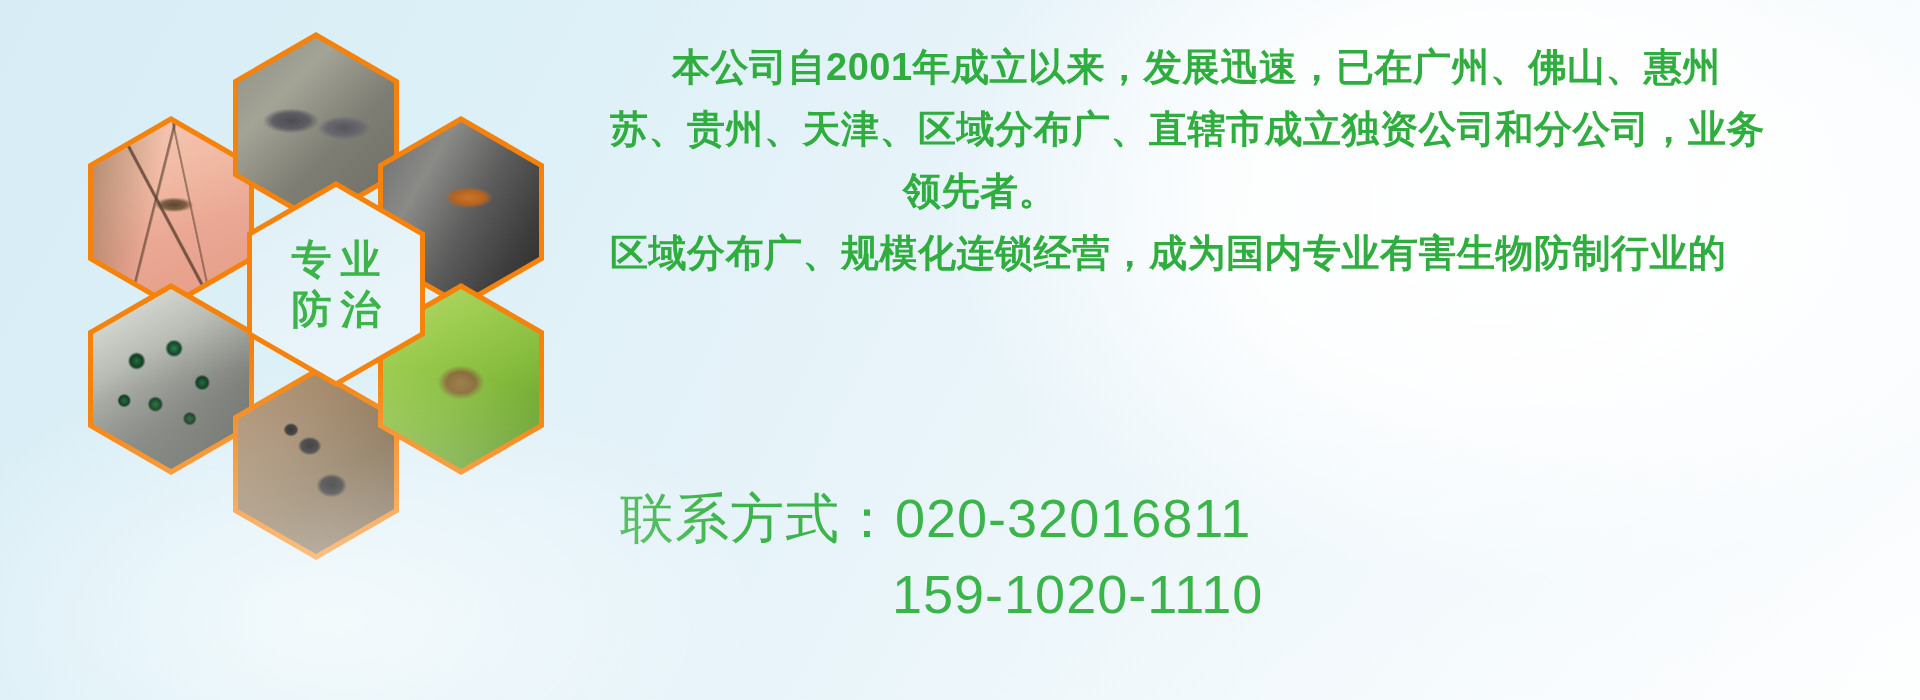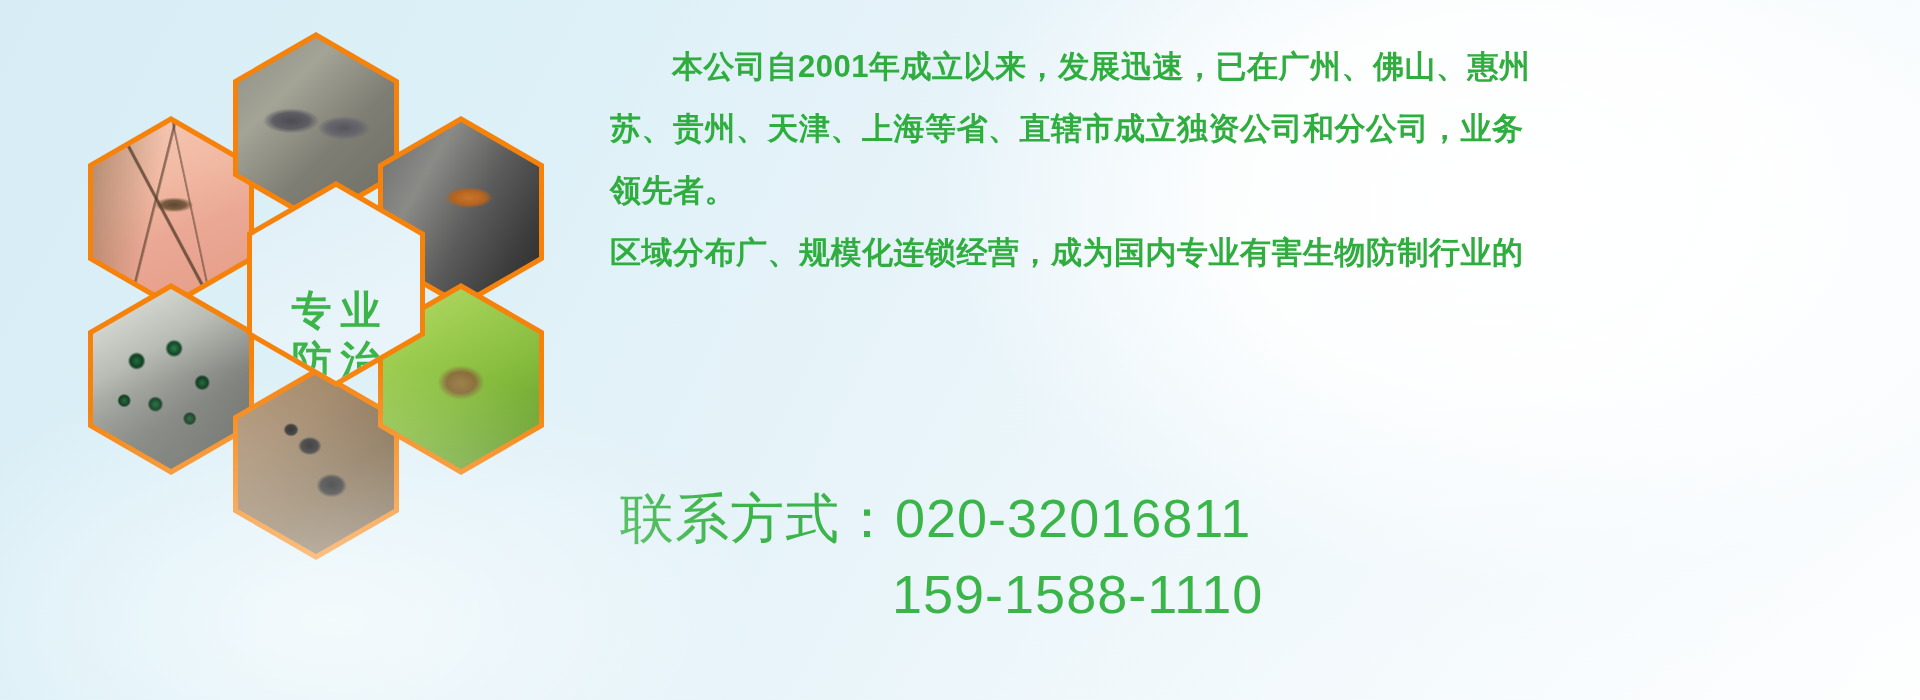--- a/index.html
+++ b/index.html
@@ -107,46 +107,47 @@
     left: 159px; top: 173px;
   }
   #hex-center .inner {
     position: absolute;
     left: 5px; top: 6px; right: 5px; bottom: 6px;
     clip-path: polygon(50% 0%, 100% 25%, 100% 75%, 50% 100%, 0% 75%, 0% 25%);
     background: linear-gradient(150deg,#dfeff7 0%, #e6f3f9 50%, #eaf5fa 100%);
     display: flex;
     flex-direction: column;
     align-items: center;
-    justify-content: flex-end;
+    justify-content: center;
     gap: 8px;
   }
   .slogan-line {
     color: #3cb44a;
     font-size: 40px;
     font-weight: 700;
     letter-spacing: 9px;
     text-indent: 9px;
     line-height: 1.05;
     white-space: nowrap;
   }
 
   
   #intro {
     position: absolute;
     left: 610px; top: 36px;
     width: 740px;
   }
   .intro-line {
     color: #2fae3f;
-    font-size: 31px;
+    font-size: 38px;
     font-weight: 600;
     line-height: 62px;
     letter-spacing: 0.5px;
     white-space: nowrap;
+    text-align: center;
   }
   .intro-line.first { text-indent: 62px; }
 
   #contact {
     position: absolute;
     left: 620px; top: 480px;
     width: 800px;
   }
   .contact-line {
     color: #3bb54a;
@@ -205,23 +206,23 @@
       <div class="inner">
         <div class="slogan-line">专业</div>
         <div class="slogan-line">防治</div>
       </div>
     </div>
 
   </div>
 
   <div id="intro">
     <div class="intro-line first">本公司自2001年成立以来，发展迅速，已在广州、佛山、惠州</div>
-    <div class="intro-line">苏、贵州、天津、上海等省、直辖市成立独资公司和分公司，业务</div>
+    <div class="intro-line">苏、贵州、天津、区域分布广、直辖市成立独资公司和分公司，业务</div>
     <div class="intro-line">领先者。</div>
     <div class="intro-line">区域分布广、规模化连锁经营，成为国内专业有害生物防制行业的</div>
   </div>
 
   <div id="contact">
     <div class="contact-line">联系方式：020-32016811</div>
-    <div class="contact-line second">159-1588-1110</div>
+    <div class="contact-line second">159-1020-1110</div>
   </div>
 
 </div>
 
 </body></html>

